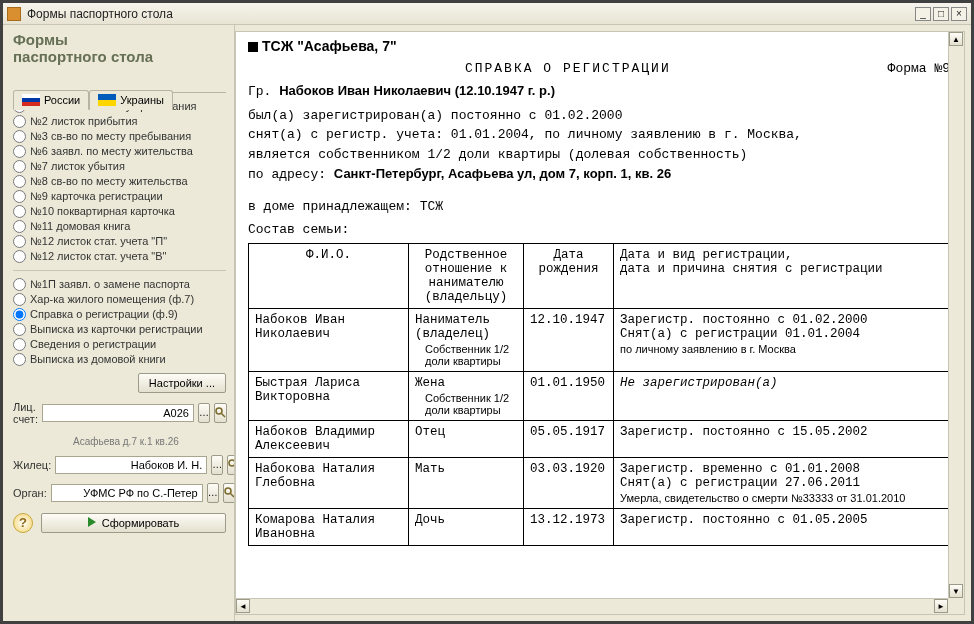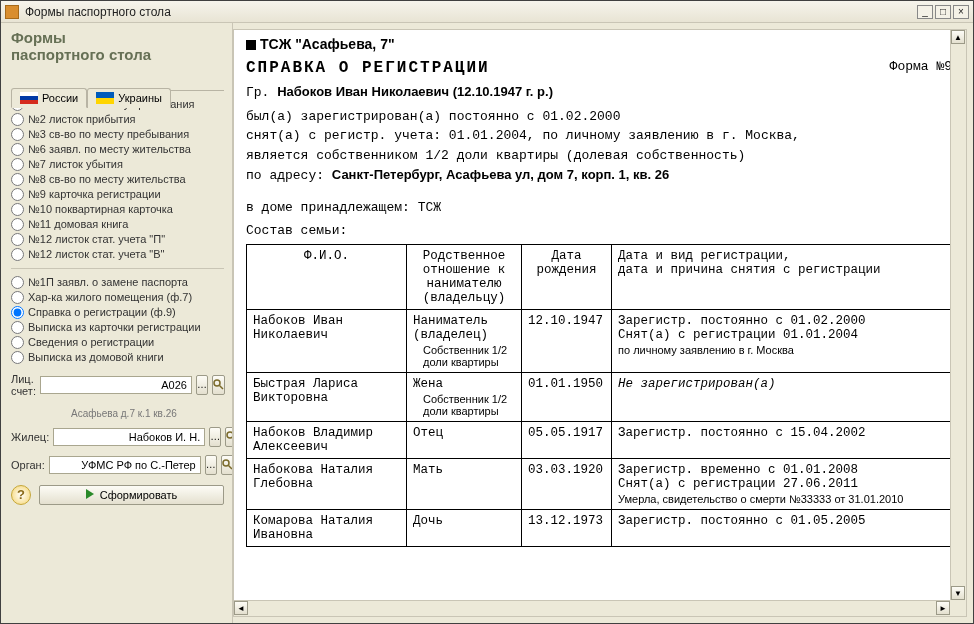--- a/index.html
+++ b/index.html
@@ -7,21 +7,21 @@
   font-family: Tahoma, Arial, sans-serif;
   font-size: 11px;
   background: #ece9d8;
   width: 974px;
   height: 624px;
   overflow: hidden;
 }
 .window {
   width: 974px;
   height: 624px;
-  border: 1px solid #404040;
+  border: 3px solid #404040;
   display: flex;
   flex-direction: column;
   background: #ece9d8;
 }
 .titlebar {
   height: 22px;
   background: linear-gradient(#f6f4ec,#e8e4d4);
   border-bottom: 1px solid #c9c5b5;
   display: flex;
   align-items: center;
@@ -141,21 +141,21 @@
   overflow:auto;
 }
 .doc {
   padding: 6px 14px 14px 12px;
   font-family: "Courier New", monospace;
   font-size: 13px;
   color:#000;
 }
 .doc .org { font-weight:bold; font-size:14px; font-family: Tahoma, Arial, sans-serif;}
 .doc .title-row { display:flex; margin-top:6px;}
-.doc .title-row .ttl { flex:1; font-weight:bold; letter-spacing:2px; font-size:16px;}
+.doc .title-row .ttl { flex:1; text-align:center; font-weight:normal; letter-spacing:2px; font-size:13px;}
 .doc .title-row .frm { font-size:13px;}
 .doc p { margin-top:6px; line-height:1.35;}
 .doc .bold { font-weight:bold; font-family: Tahoma, Arial, sans-serif; font-size:13px;}
 .doc table {
   border-collapse: collapse;
   width: 100%;
   margin-top: 4px;
 }
 .doc th, .doc td {
   border:1px solid #000;
@@ -273,20 +273,23 @@
           <label>
             <input type="radio" name="g2" style="">
             <span>Сведения о регистрации</span>
           </label>
           <label>
             <input type="radio" name="g2" style="">
             <span>Выписка из домовой книги</span>
           </label>
         </div>
 
+      <div class="settings-row">
+        <button class="btn">Настройки ...</button>
+      </div>
 
       <div class="form-row">
         <span class="lbl">Лиц. счет:</span>
         <input type="text" value="А026" style="">
         <span class="small-btn">…</span>
         <span class="small-btn">
           <svg width="11" height="11">
               <circle cx="4" cy="4" r="3" fill="none" stroke="#7a6a2a" stroke-width="1.5"></circle>
               <line x1="6.5" y1="6.5" x2="10" y2="10" stroke="#7a6a2a" stroke-width="1.5"></line>
             </svg>
@@ -362,21 +365,21 @@
               <tr>
                 <td>Быстрая Лариса Викторовна</td>
                 <td>Жена<span class="sub">Собственник 1/2 доли квартиры</span></td>
                 <td>01.01.1950</td>
                 <td style="white-space: pre-line; font-style: italic;">Не зарегистрирован(а)</td>
               </tr>
               <tr>
                 <td>Набоков Владимир Алексеевич</td>
                 <td>Отец</td>
                 <td>05.05.1917</td>
-                <td style="white-space: pre-line;">Зарегистр. постоянно с 15.04.2002</td>
+                <td style="white-space: pre-line;">Зарегистр. постоянно с 15.05.2002</td>
               </tr>
               <tr>
                 <td>Набокова Наталия Глебовна</td>
                 <td>Мать</td>
                 <td>03.03.1920</td>
                 <td style="white-space: pre-line;">Зарегистр. временно с 01.01.2008
 Снят(а) с регистрации  27.06.2011<span class="sub2">Умерла, свидетельство о смерти №33333 от 31.01.2010</span></td>
               </tr>
               <tr>
                 <td>Комарова Наталия Ивановна</td>

